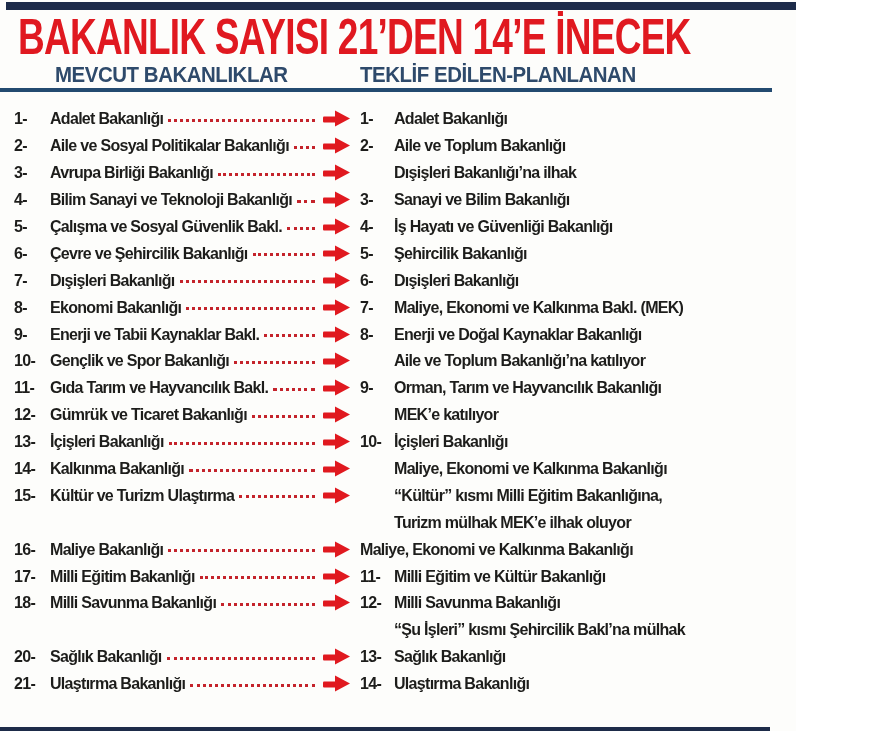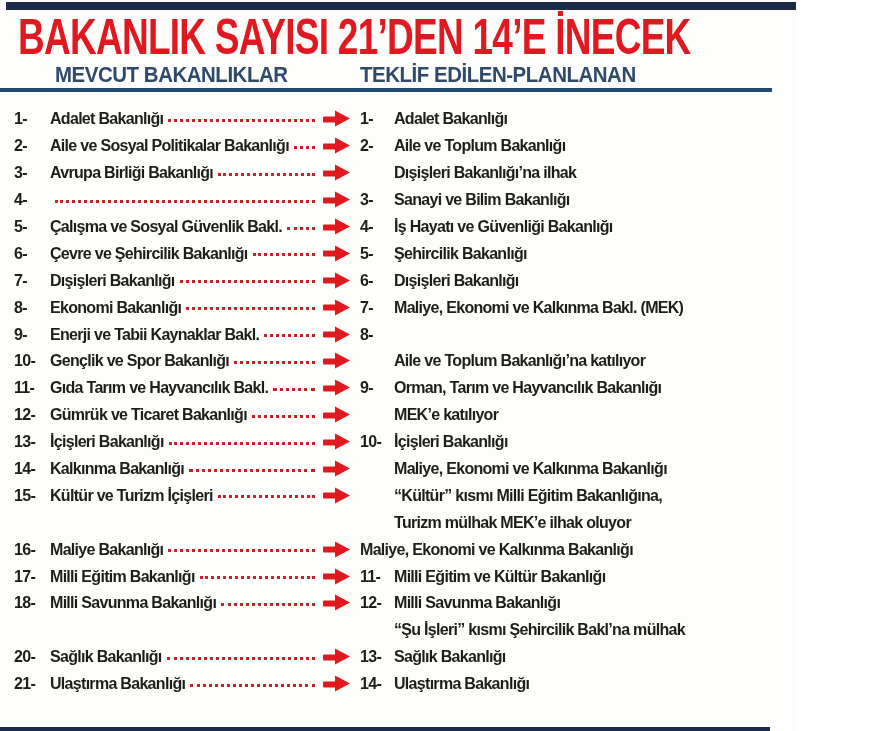--- a/index.html
+++ b/index.html
@@ -143,20 +143,21 @@
     </div>
     <div class="rcell">
       <span class="rnum"></span>
       <span class="rtext">Dışişleri Bakanlığı’na ilhak</span>
     </div>
   </div>
 
   <div class="row" data-right-style="num">
     <div class="lcell">
       <span class="lnum">4-</span>
+      <span class="ltext">Bilim Sanayi ve Teknoloji Bakanlığı</span>
       <span class="leader"></span>
       <span class="arrow">
         <span class="shaft"></span>
             <span class="head"></span>
       </span>
     </div>
     <div class="rcell">
       <span class="rnum">3-</span>
       <span class="rtext">Sanayi ve Bilim Bakanlığı</span>
     </div>
@@ -231,20 +232,21 @@
       <span class="lnum">9-</span>
       <span class="ltext">Enerji ve Tabii Kaynaklar Bakl.</span>
       <span class="leader"></span>
       <span class="arrow">
         <span class="shaft"></span>
             <span class="head"></span>
       </span>
     </div>
     <div class="rcell">
       <span class="rnum">8-</span>
+      <span class="rtext">Enerji ve Doğal Kaynaklar Bakanlığı</span>
     </div>
   </div>
 
   <div class="row" data-right-style="indent">
     <div class="lcell">
       <span class="lnum">10-</span>
       <span class="ltext">Gençlik ve Spor Bakanlığı</span>
       <span class="leader"></span>
       <span class="arrow">
         <span class="shaft"></span>
@@ -317,21 +319,21 @@
     </div>
     <div class="rcell">
       <span class="rnum"></span>
       <span class="rtext">Maliye, Ekonomi ve Kalkınma Bakanlığı</span>
     </div>
   </div>
 
   <div class="row" data-right-style="indent">
     <div class="lcell">
       <span class="lnum">15-</span>
-      <span class="ltext">Kültür ve Turizm İçişleri</span>
+      <span class="ltext">Kültür ve Turizm Ulaştırma</span>
       <span class="leader"></span>
       <span class="arrow">
         <span class="shaft"></span>
             <span class="head"></span>
       </span>
     </div>
     <div class="rcell">
       <span class="rnum"></span>
       <span class="rtext">“Kültür” kısmı Milli Eğitim Bakanlığına,</span>
     </div>

